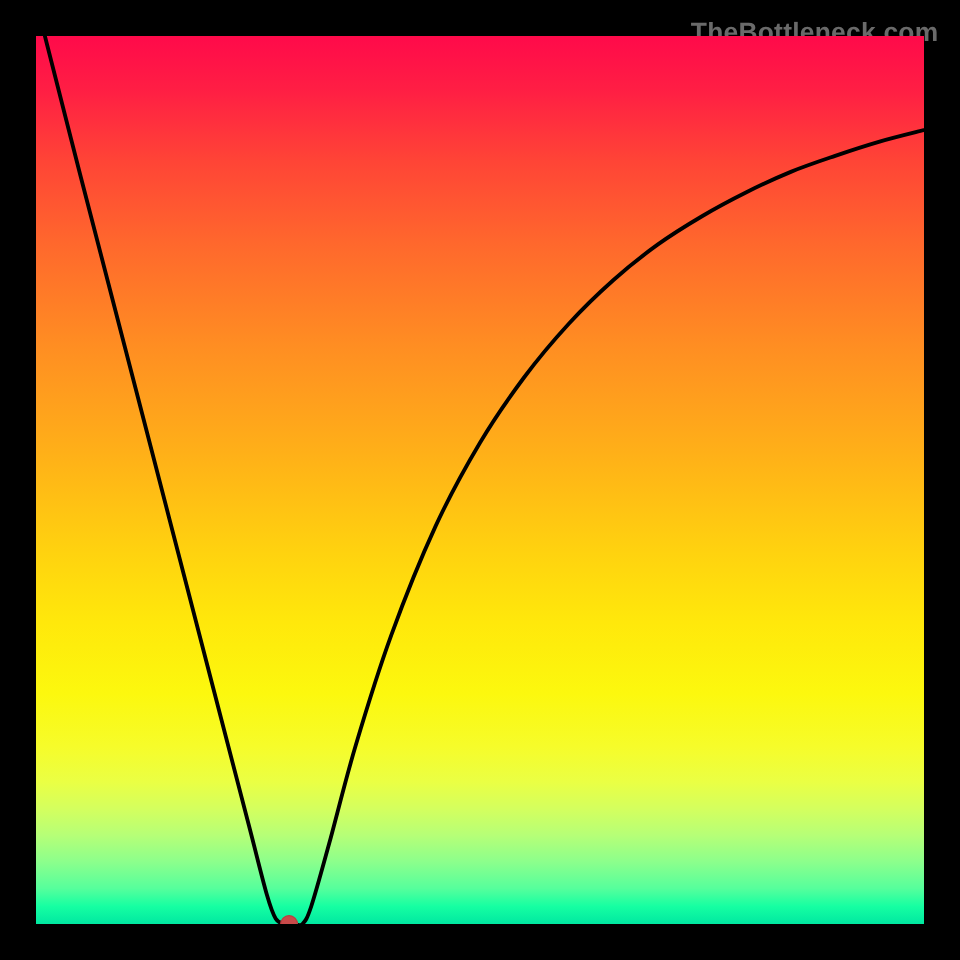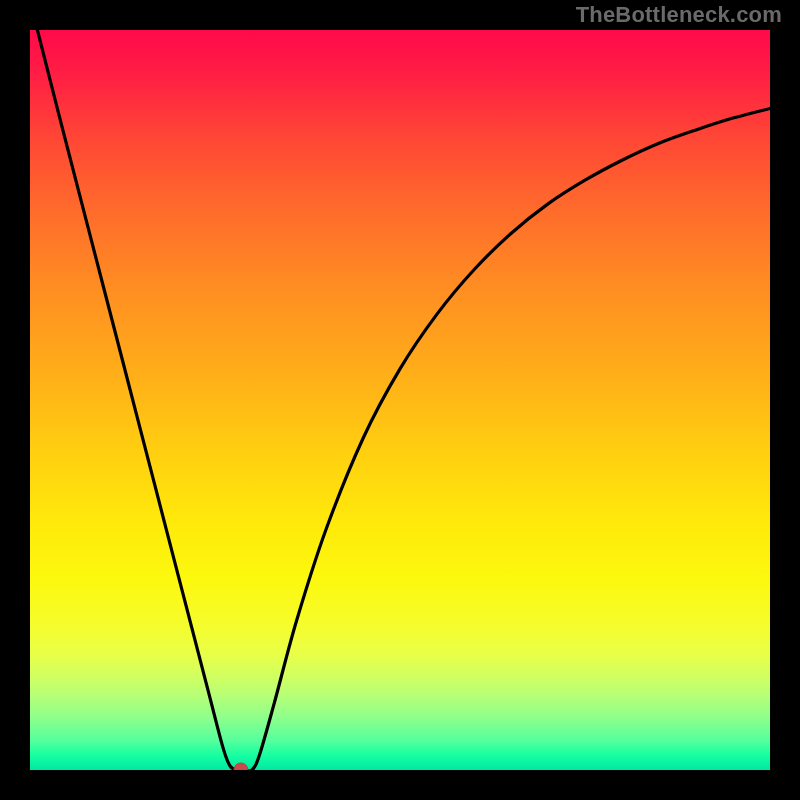--- a/index.html
+++ b/index.html
@@ -12,21 +12,21 @@
     overflow: hidden;
   }
   .frame {
     position: relative;
     width: 800px;
     height: 800px;
     background: #000;
   }
   .watermark {
     position: absolute;
-    top: 2px;
+    top: 14px;
     right: 18px;
     color: #6a6a6a;
     font-size: 22px;
     font-weight: 600;
     letter-spacing: 0.2px;
     font-family: Arial, Helvetica, sans-serif;
     user-select: none;
   }
   .plot-area {
     position: absolute;

